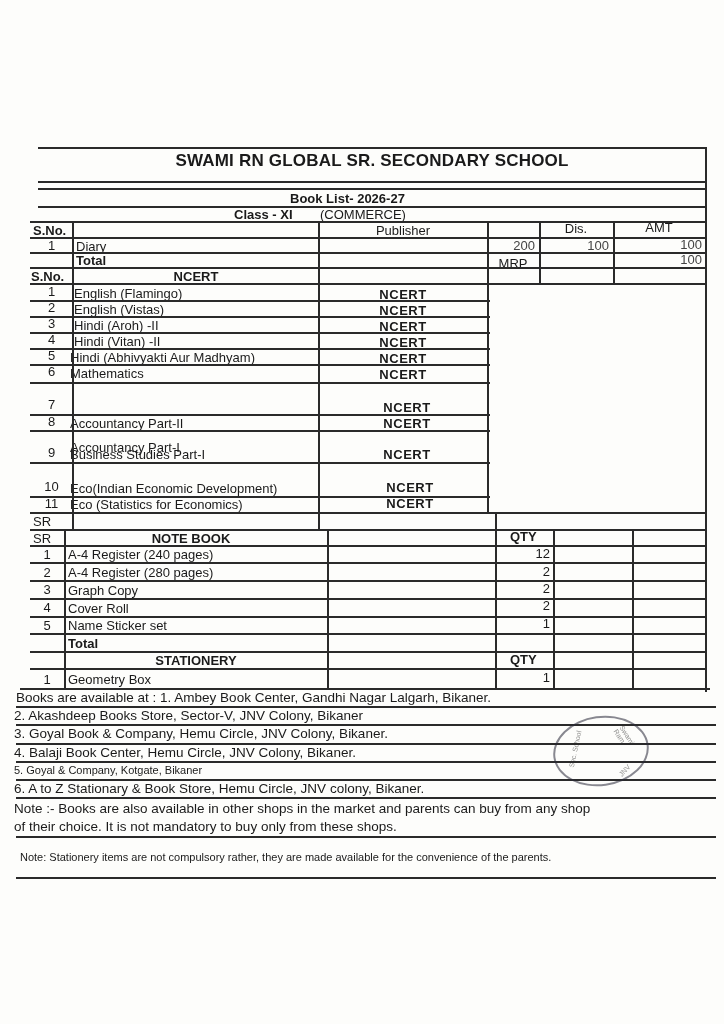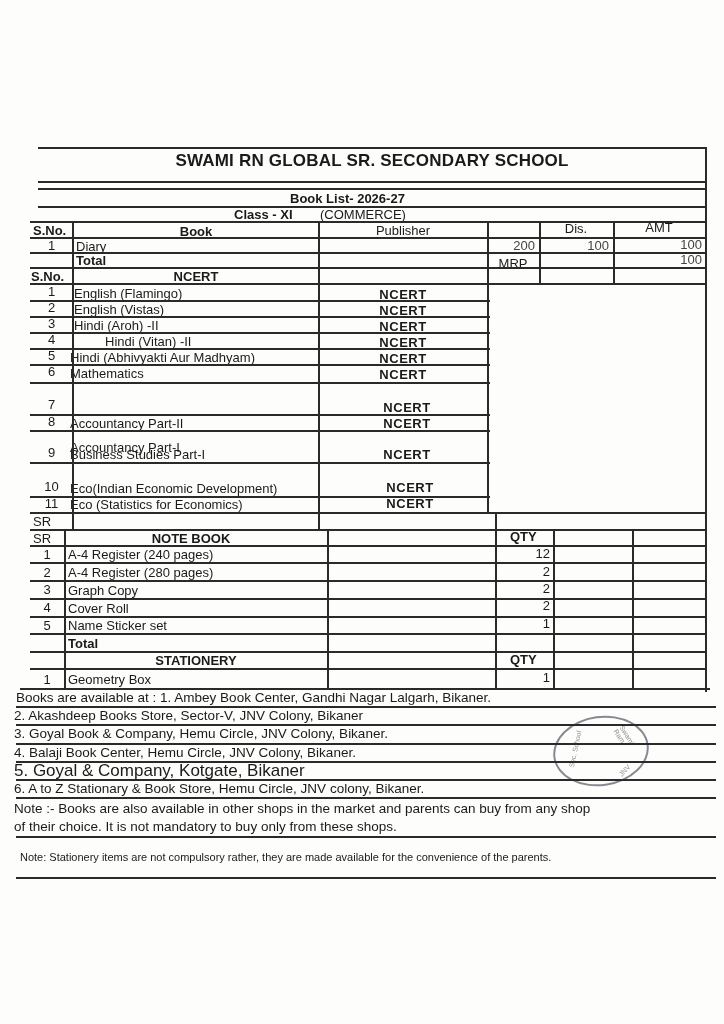--- a/index.html
+++ b/index.html
@@ -38,21 +38,20 @@
   <div class="hline" style="left:38px; top:177px; width:668px;"></div>
 
   <div class="hline" style="left:38px; top:184px; width:668px;"></div>
   <div class="t b" style="left:290px; top:187px;">Book List- 2026-27</div>
   <div class="hline" style="left:38px; top:202px; width:668px;"></div>
   <div class="t b" style="left:234px; top:203px;">Class - XI</div>
   <div class="t" style="left:320px; top:203px;">(COMMERCE)</div>
   <div class="hline" style="left:30px; top:217px; width:676px;"></div>
 
   <div class="t b" style="left:33px; top:219px;">S.No.</div>
-  <div class="t b c" style="left:73px; width:246px; top:220px;">Book</div>
   <div class="t c" style="left:319px; width:168px; top:219px;">Publisher</div>
   <div class="t c" style="left:487px; width:52px; top:217px;margin-top:35px;">MRP</div>
   <div class="t c" style="left:539px; width:74px; top:217px;">Dis.</div>
   <div class="t c" style="left:613px; width:92px; top:216px;">AMT</div>
   <div class="hline" style="left:30px; top:233px; width:676px;"></div>
 
   <div class="t c" style="left:30px; width:43px; top:234px;">1</div>
   <div class="t" style="left:76px; top:235px;">Diary</div>
   <div class="t r" style="left:487px; width:48px; top:234px; color:#444;">200</div>
   <div class="t r" style="left:539px; width:70px; top:234px; color:#444;">100</div>
@@ -76,21 +75,21 @@
   <div class="t" style="left:74px; top:298px;">English (Vistas)</div>
   <div class="t pub c" style="left:319px; width:168px; top:299px;">NCERT</div>
   <div class="hline" style="left:30px; top:312px; width:460px;"></div>
 
   <div class="t c" style="left:30px; width:43px; top:312px;">3</div>
   <div class="t" style="left:74px; top:314px;text-align:right;">Hindi (Aroh) -II</div>
   <div class="t pub c" style="left:319px; width:168px; top:315px;">NCERT</div>
   <div class="hline" style="left:30px; top:328px; width:460px;"></div>
 
   <div class="t c" style="left:30px; width:43px; top:328px;">4</div>
-  <div class="t" style="left:74px; top:330px;margin-left:31px;">Hindi (Vitan) -II</div>
+  <div class="t" style="left:74px; top:330px;">Hindi (Vitan) -II</div>
   <div class="t pub c" style="left:319px; width:168px; top:331px;">NCERT</div>
   <div class="hline" style="left:30px; top:344px; width:460px;"></div>
 
   <div class="t c" style="left:30px; width:43px; top:344px;">5</div>
   <div class="t" style="left:70px; top:346px;">Hindi (Abhivyakti Aur Madhyam)</div>
   <div class="t pub c" style="left:319px; width:168px; top:347px;">NCERT</div>
   <div class="hline" style="left:30px; top:360px; width:460px;"></div>
 
   <div class="t c" style="left:30px; width:43px; top:360px;">6</div>
   <div class="t" style="left:70px; top:362px;">Mathematics</div>
@@ -180,21 +179,21 @@
   <div class="vline" style="left:632px; top:525px; height:160px;"></div>
 
   <div class="t" style="left:16px; top:686px; font-size:13.5px;">Books are available at : 1. Ambey Book Center, Gandhi Nagar Lalgarh, Bikaner.</div>
   <div class="hline" style="left:16px; top:702px; width:700px;"></div>
   <div class="t" style="left:14px; top:704px; font-size:13.5px;">2. Akashdeep Books Store, Sector-V, JNV Colony, Bikaner</div>
   <div class="hline" style="left:16px; top:720px; width:700px;"></div>
   <div class="t" style="left:14px; top:722px; font-size:13.5px;">3. Goyal Book &amp; Company, Hemu Circle, JNV Colony, Bikaner.</div>
   <div class="hline" style="left:16px; top:739px; width:700px;"></div>
   <div class="t" style="left:14px; top:741px; font-size:13.5px;">4. Balaji Book Center, Hemu Circle, JNV Colony, Bikaner.</div>
   <div class="hline" style="left:16px; top:757px; width:700px;"></div>
-  <div class="t" style="left:14px; top:759px; font-size:17px;">5. Goyal &amp; Company, Kotgate, Bikaner</div>
+  <div class="t" style="left:14px; top:759px; font-size:11px;">5. Goyal &amp; Company, Kotgate, Bikaner</div>
   <div class="hline" style="left:16px; top:775px; width:700px;"></div>
   <div class="t" style="left:14px; top:777px; font-size:13.5px;">6. A to Z Stationary &amp; Book Store, Hemu Circle, JNV colony, Bikaner.</div>
   <div class="hline" style="left:16px; top:793px; width:700px;"></div>
 
   <div class="stamp">
     <span class="stamp-text" style="left:2px; top:24px; transform:rotate(-70deg);">Sec. School</span>
     <span class="stamp-text" style="left:56px; top:22px; transform:rotate(65deg);">Swami Ram</span>
     <span class="stamp-text" style="left:60px; top:52px; transform:rotate(-40deg);">JNV</span>
   </div>
 

